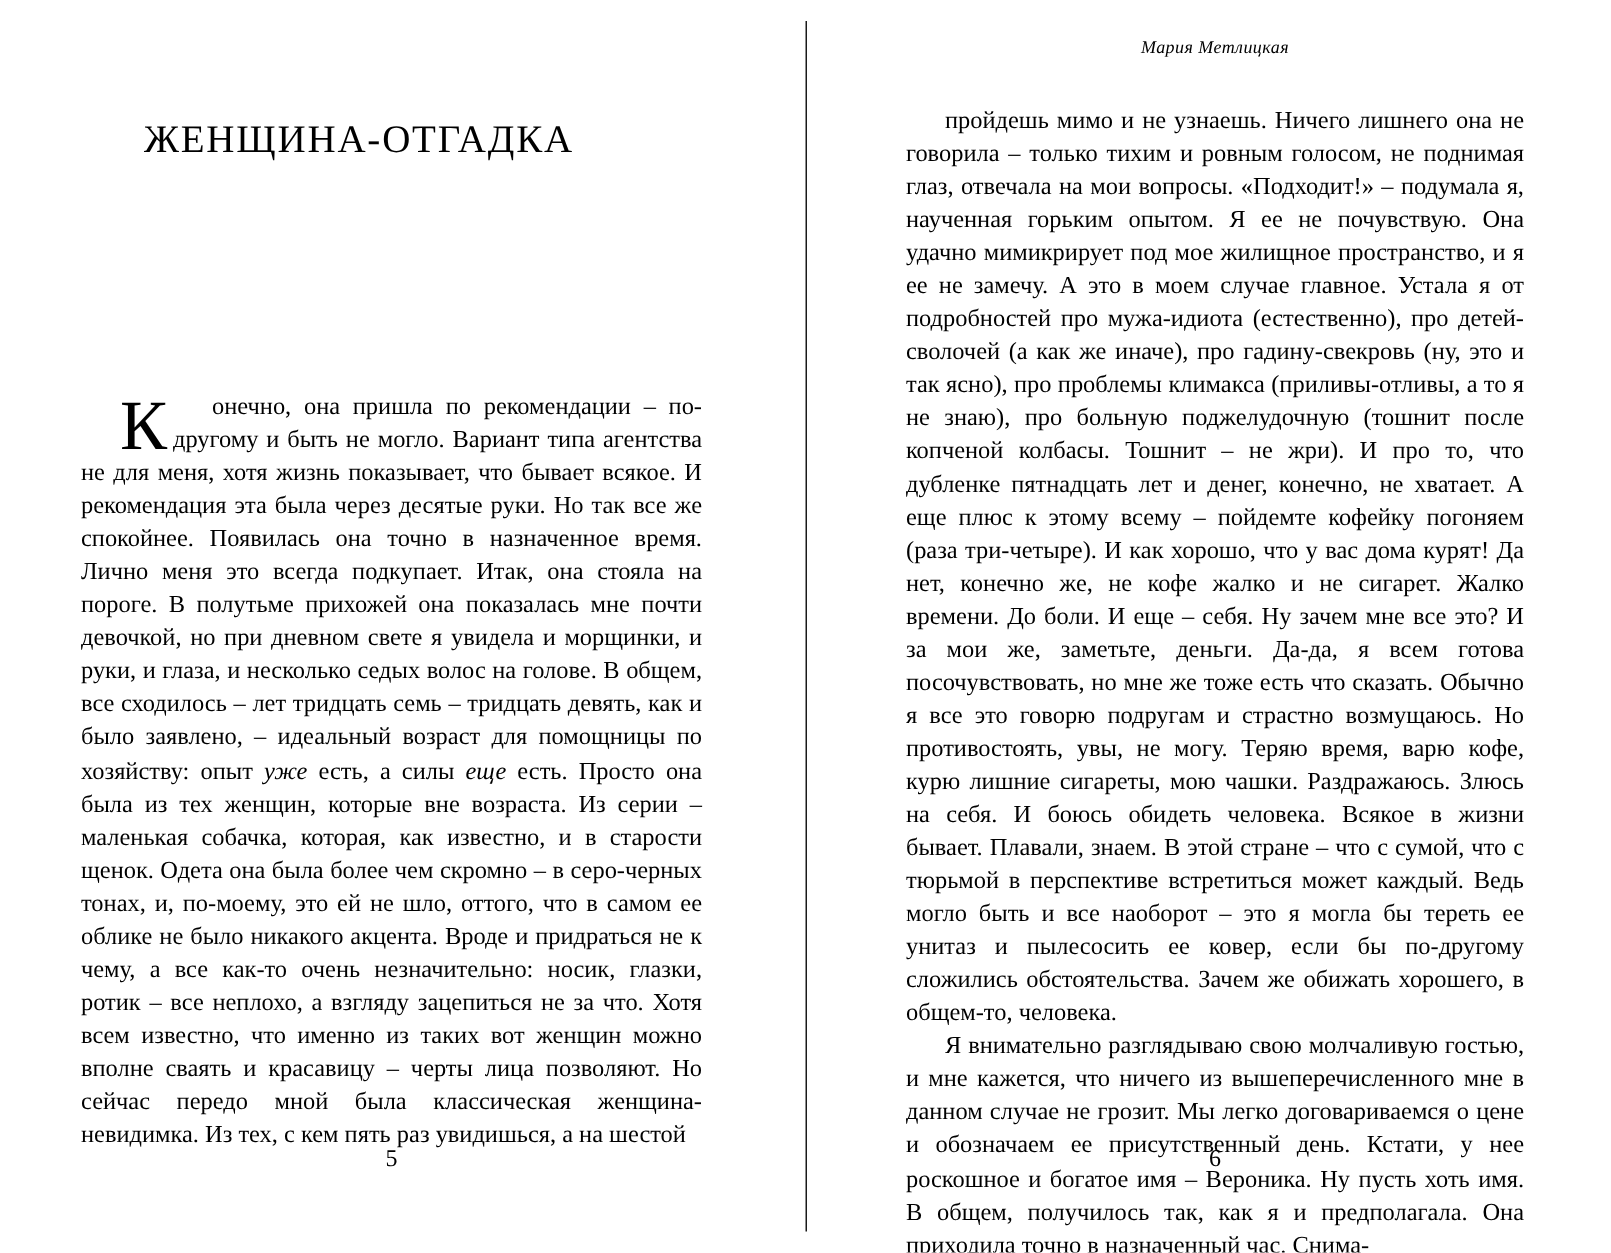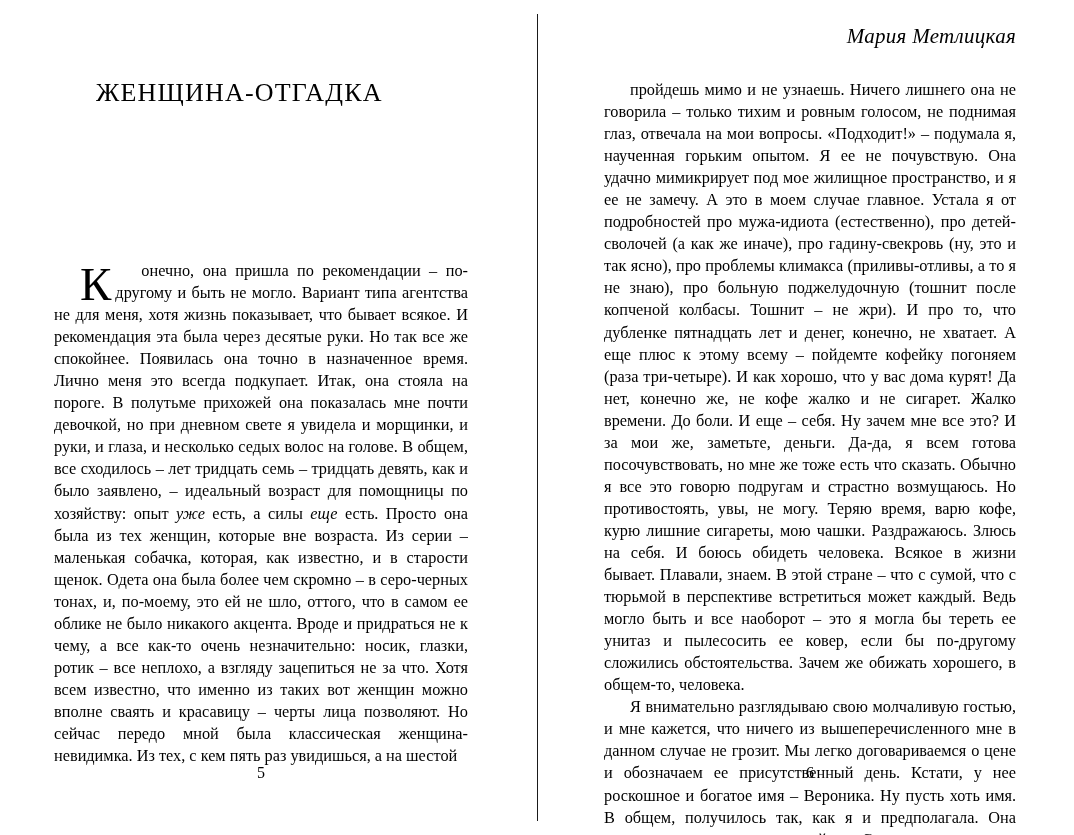--- a/index.html
+++ b/index.html
@@ -49,23 +49,23 @@
   .chapter-title {
     font-family: "Liberation Serif", serif;
     font-size: 26px;
     letter-spacing: 1.2px;
     text-align: left;
     margin: 48px 0 0 42px;
     font-weight: normal;
     white-space: nowrap;
   }
   .running-head {
-    text-align: right;
+    text-align: center;
     font-style: italic;
-    font-size: 21px;
+    font-size: 12px;
     letter-spacing: 0.3px;
     margin: 0 0 30px 0;
   }
   .body-text {
     font-size: 16.3px;
     line-height: 22.05px;
     text-align: justify;
     text-justify: inter-word;
     hyphens: manual;
   }

